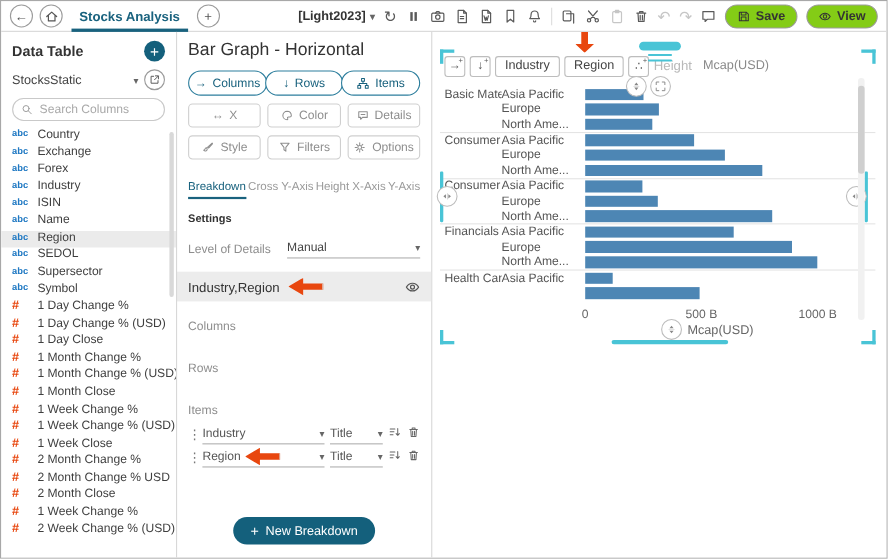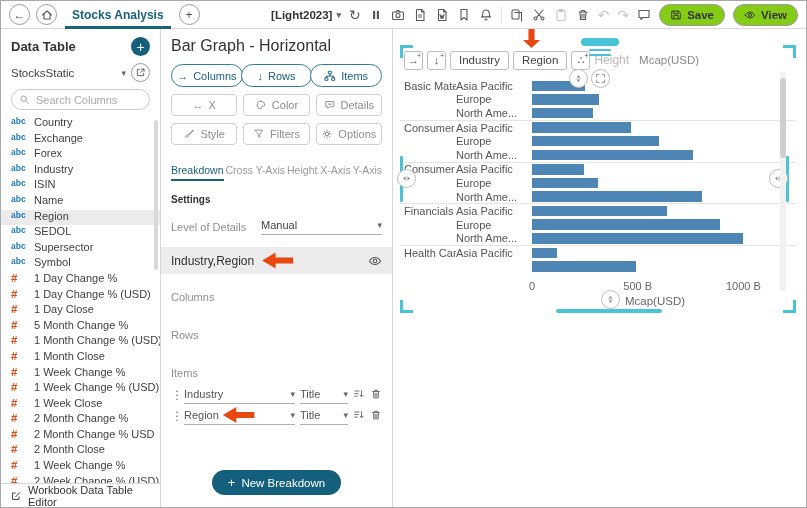--- a/index.html
+++ b/index.html
@@ -322,21 +322,21 @@
           <div class="col-row">
             <span class="mk-num">#</span>
             <span>1 Day Change % (USD)</span>
           </div>
           <div class="col-row">
             <span class="mk-num">#</span>
             <span>1 Day Close</span>
           </div>
           <div class="col-row">
             <span class="mk-num">#</span>
-            <span>5 Month Change %</span>
+            <span>1 Month Change %</span>
           </div>
           <div class="col-row">
             <span class="mk-num">#</span>
             <span>1 Month Change % (USD)</span>
           </div>
           <div class="col-row">
             <span class="mk-num">#</span>
             <span>1 Month Close</span>
           </div>
           <div class="col-row">
@@ -365,28 +365,20 @@
           </div>
           <div class="col-row">
             <span class="mk-num">#</span>
             <span>1 Week Change %</span>
           </div>
           <div class="col-row">
             <span class="mk-num">#</span>
             <span>2 Week Change % (USD)</span>
           </div>
         </div>
-      <div class="lp-foot">
-        <span class="icn sm">
-            <svg viewBox="0 0 14 14" fill="none" stroke="currentColor" stroke-width="1.1" stroke-linecap="round" stroke-linejoin="round">
-              <path d="M6 3.5H3v7.5h7.5V8M6.5 8l5-5"></path>
-            </svg>
-          </span>
-        <span>Workbook Data Table Editor</span>
-      </div>
     </div>
 
     <div class="mid">
       <div class="mid-title">Bar Graph - Horizontal</div>
       <div class="btn-row" id="primary-btns">
           <div class="pbtn">
             <span>→</span>
             <span>Columns</span>
           </div>
           <div class="pbtn">

